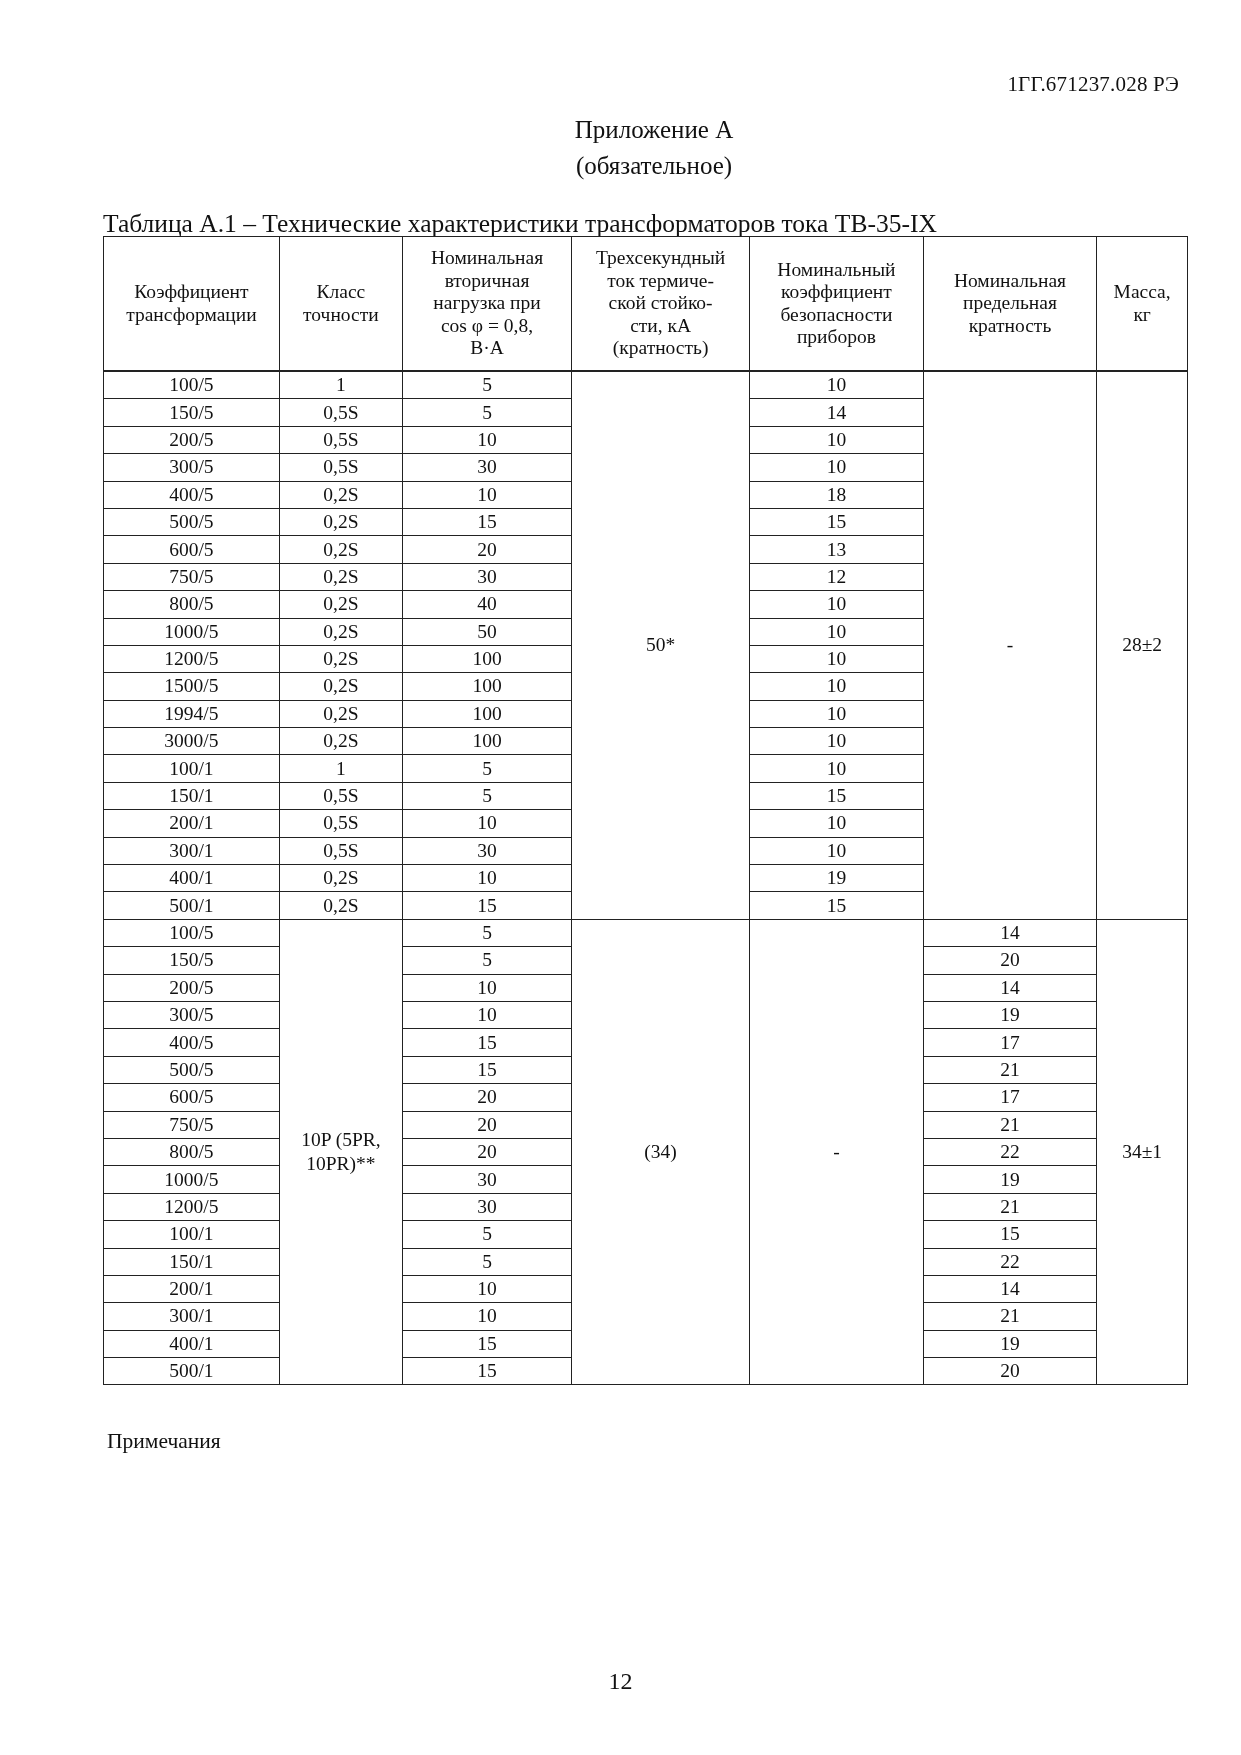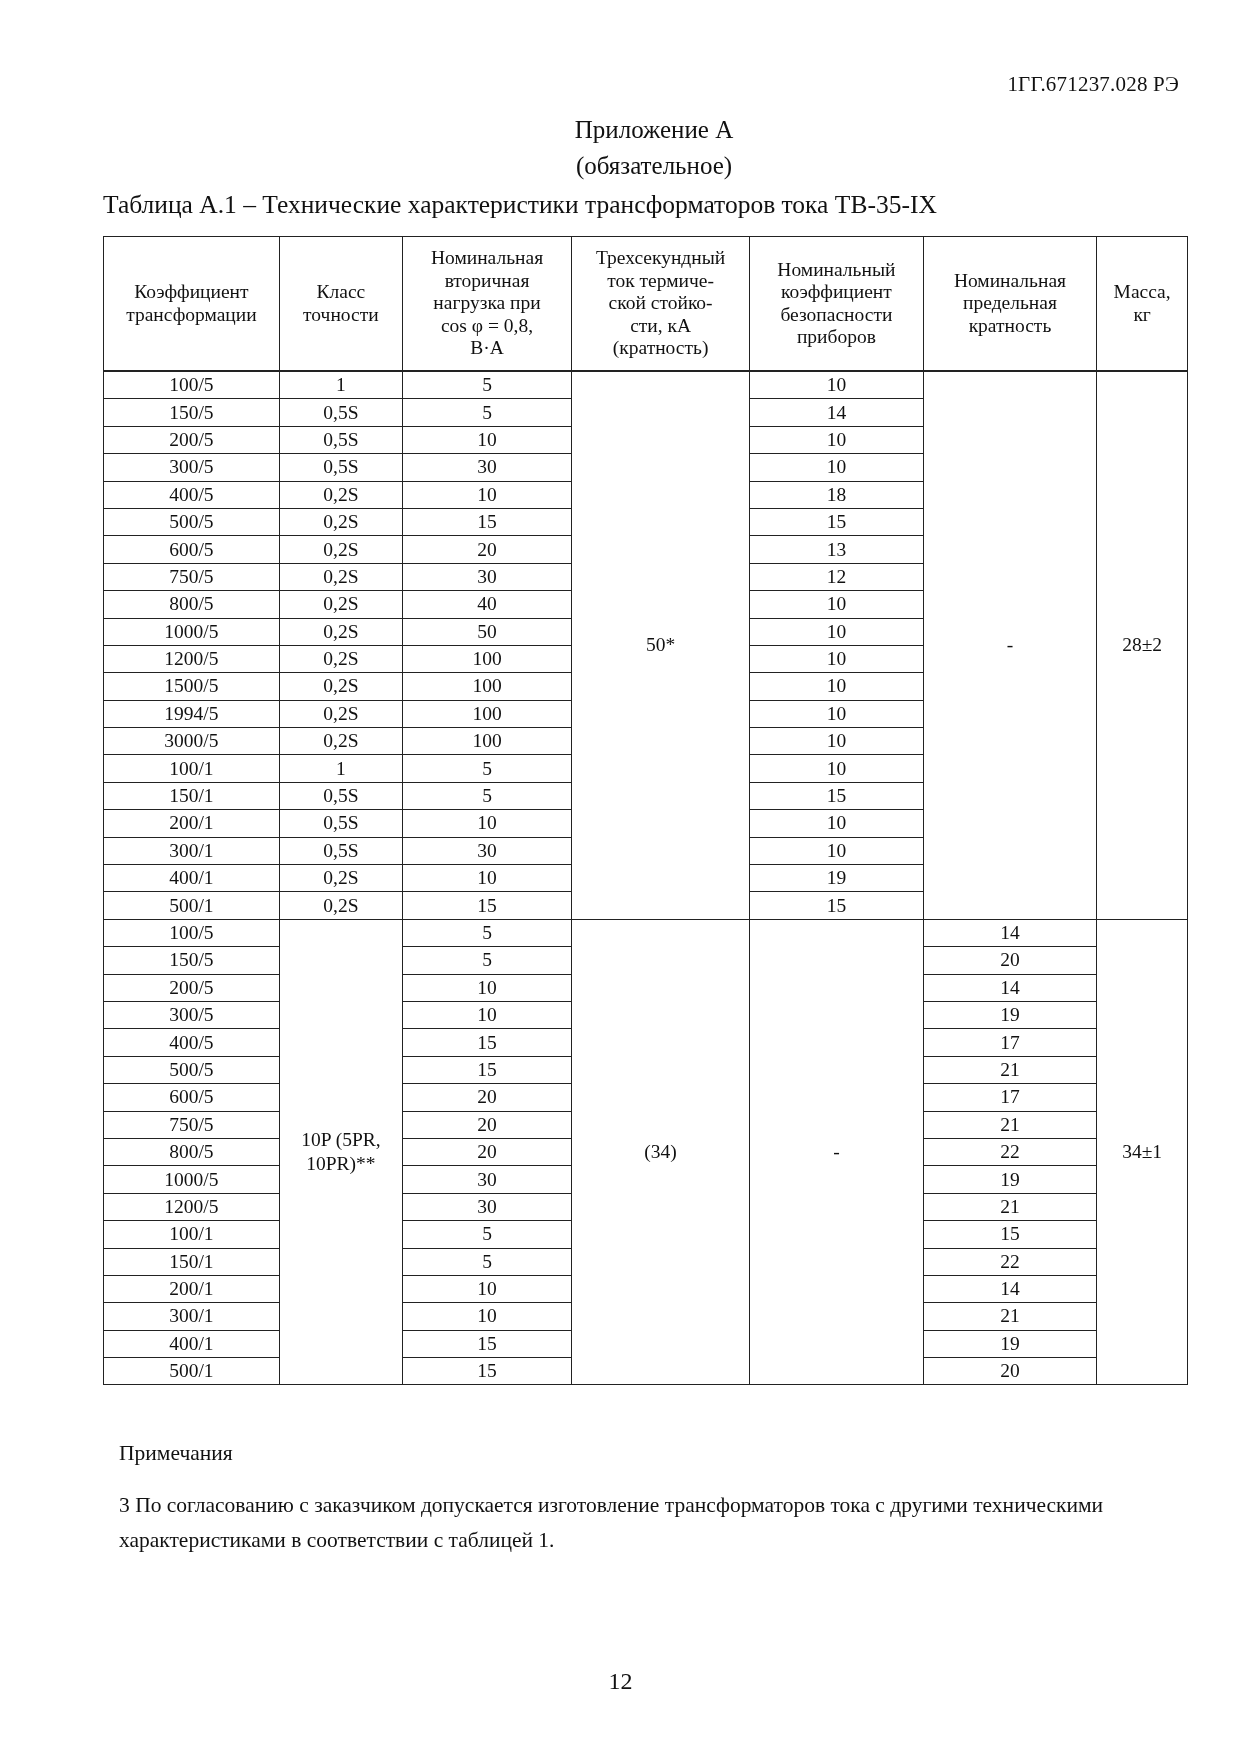--- a/index.html
+++ b/index.html
@@ -9,40 +9,40 @@
   }
   .doc-code {
     position: absolute; top: 72px; right: 62px;
     font-size: 21px; letter-spacing: 0.2px;
   }
   .appendix-title {
     position: absolute; top: 112px; left: 0; width: 1308px; text-align: center;
     font-size: 25px; line-height: 36px;
   }
   .table-caption {
-    position: absolute; top: 190px; left: 103px;
+    position: absolute; top: 209px; left: 103px;
     font-size: 25.5px;
   }
   table.spec {
     position: absolute; top: 236px; left: 103px; width: 1085px;
     border-collapse: collapse; table-layout: fixed;
     font-size: 19.5px;
   }
   table.spec th, table.spec td {
     border: 1.6px solid #222; text-align: center; vertical-align: middle;
     padding: 0 2px; font-weight: normal;
   }
   table.spec th { line-height: 22.5px; height: 133px; }
   table.spec td { height: 26.4px; line-height: 24px; }
   table.spec tr.head th { border-bottom: 2.5px solid #222; }
   .notes {
     position: absolute; top: 1420px; left: 103px; width: 1085px;
     font-size: 21.5px; line-height: 35.5px;
   }
-  .notes p { margin: 16px; }
+  .notes p { margin: 4px; }
   .page-number {
     position: absolute; top: 1668px; left: 0; width: 1241px; text-align: center;
     font-size: 24px;
   }
 </style>
 </head>
 <body>
 
 <div class="doc-code">1ГГ.671237.028 РЭ</div>
 <div class="appendix-title">
@@ -283,16 +283,15 @@
       <tr>
         <td>500/1</td>
         <td>15</td>
         <td>20</td>
       </tr>
     </tbody>
 </table>
 
 <div class="notes">
   <p>Примечания</p>
-  <p>3 По согласованию с заказчиком допускается изготовление трансформаторов тока с другими техническими характеристиками в соответствии с таблицей 1.</p>
 </div>
 
 <div class="page-number">12</div>
 
 </body></html>

